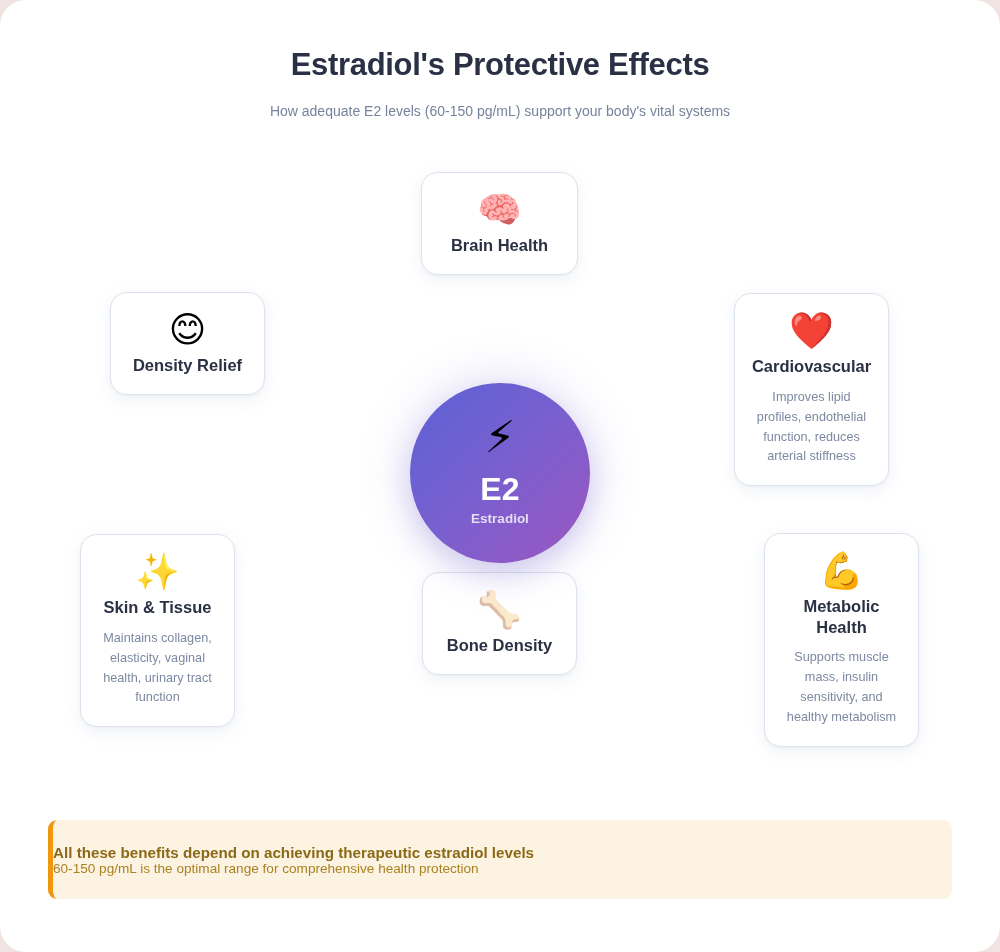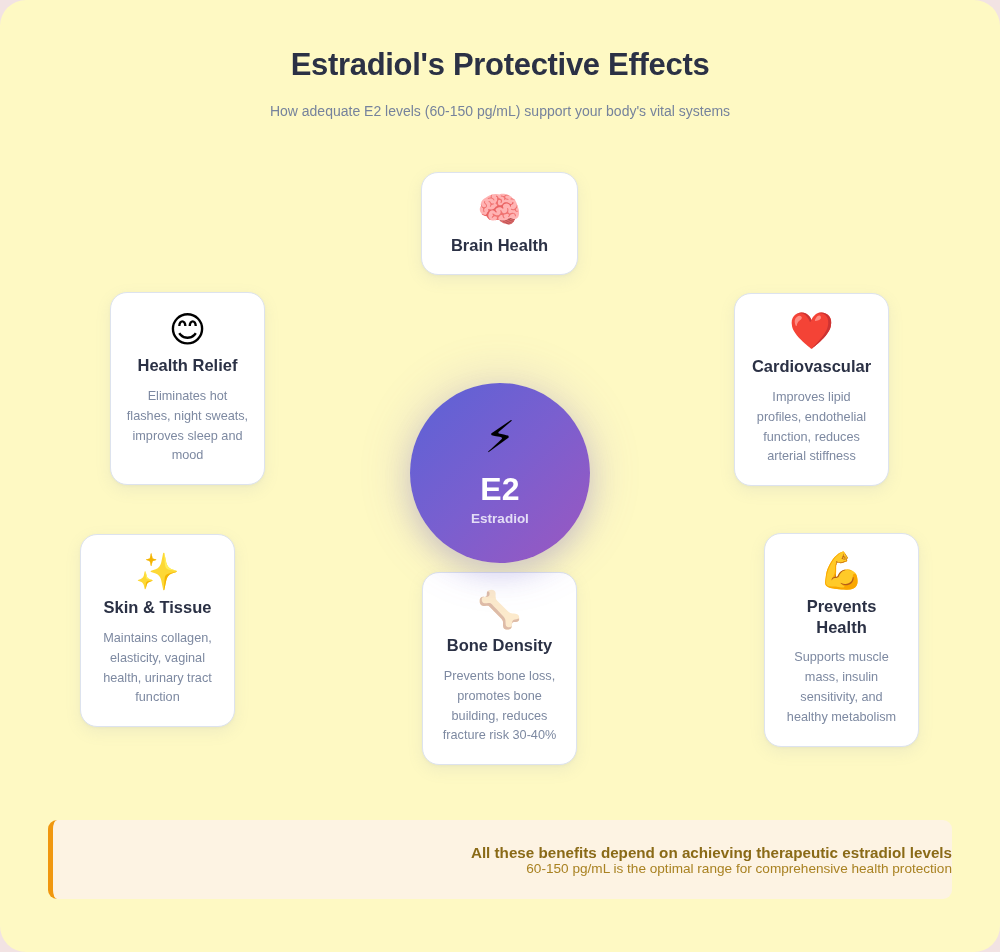--- a/index.html
+++ b/index.html
@@ -13,21 +13,21 @@
 
   body {
     font-family: "Liberation Sans", "DejaVu Sans", sans-serif;
     background: #f2e3e3;
   }
 
   .page {
     position: relative;
     width: 1000px;
     height: 952px;
-    background: #fef9c3;
+    background: #ffffff;
     border-radius: 26px;
     overflow: hidden;
   }
 
   
   .header {
     position: absolute;
     top: 46px;
     left: 0;
     width: 1000px;
@@ -147,23 +147,22 @@
     position: absolute;
     left: 48px;
     top: 820px;
     width: 904px;
     height: 79px;
     background: #fdf3e3;
     border-left: 5px solid #f0970e;
     border-radius: 9px;
     display: flex;
     flex-direction: column;
-    align-items: flex-end;
+    align-items: flex-start;
     justify-content: center;
-    padding-left: 42px;
   }
 
   .footer-main {
     font-size: 15.2px;
     font-weight: bold;
     color: #8a6a17;
     text-align: center;
   }
 
   .footer-sub {
@@ -184,46 +183,44 @@
 
   <div class="stage">
 
     <div class="card" id="card-brain">
       <span class="card-icon">🧠</span>
       <div class="card-title">Brain Health</div>
     </div>
 
     <div class="card" id="card-symptom">
       <span class="card-icon">😊</span>
-      <div class="card-title">Health Relief</div>
-      <div class="card-desc">Eliminates hot flashes, night sweats, improves sleep and mood</div>
+      <div class="card-title">Density Relief</div>
     </div>
 
     <div class="card" id="card-cardio">
       <span class="card-icon">❤️</span>
       <div class="card-title">Cardiovascular</div>
       <div class="card-desc">Improves lipid profiles, endothelial function, reduces arterial stiffness</div>
     </div>
 
     <div class="card" id="card-skin">
       <span class="card-icon">✨</span>
       <div class="card-title">Skin &amp; Tissue</div>
       <div class="card-desc">Maintains collagen, elasticity, vaginal health, urinary tract function</div>
     </div>
 
     <div class="card" id="card-metabolic">
       <span class="card-icon">💪</span>
-      <div class="card-title">Prevents Health</div>
+      <div class="card-title">Metabolic Health</div>
       <div class="card-desc">Supports muscle mass, insulin sensitivity, and healthy metabolism</div>
     </div>
 
     <div class="card" id="card-bone">
       <span class="card-icon">🦴</span>
       <div class="card-title">Bone Density</div>
-      <div class="card-desc">Prevents bone loss, promotes bone building, reduces fracture risk 30-40%</div>
     </div>
 
     <div class="center-node">
       <span class="center-icon">⚡</span>
       <div class="center-label">E2</div>
       <div class="center-sublabel">Estradiol</div>
     </div>
 
   </div>
 

